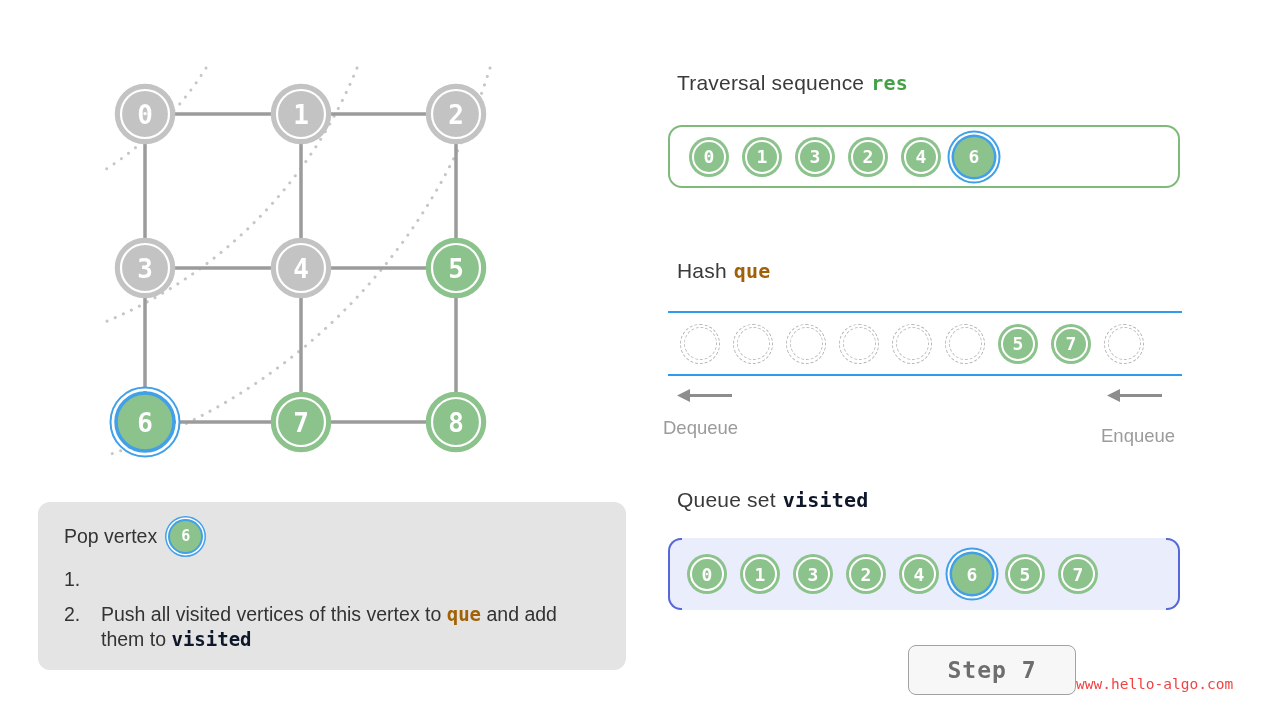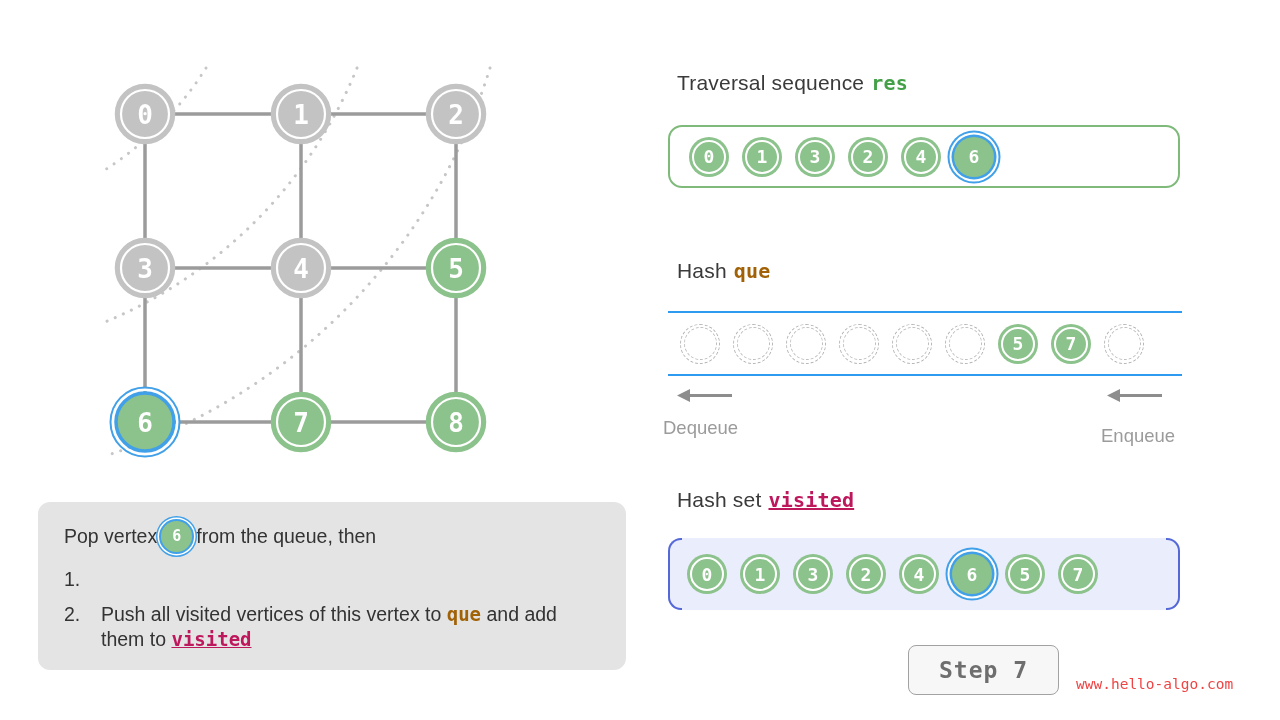--- a/index.html
+++ b/index.html
@@ -7,21 +7,21 @@
                font-family: "Liberation Sans", sans-serif; }
   .stage { position: relative; width: 1280px; height: 720px; background: #fff; }
 
   .abs { position: absolute; }
 
   
   .panel-title { font-size: 21px; color: #3a3a3a; letter-spacing: 0.2px; }
   .code { font-family: "DejaVu Sans Mono", monospace; font-weight: bold; font-size: 20px; margin-left: 7px; }
   .c-res { color: #43a047; }
   .c-que { color: #a16207; }
-  .c-visited { color: #be185d; text-decoration: underline; }
+  .c-visited { color: #0f172a; }
 
   
   .vnode { border-radius: 50%; position: relative; display: flex; align-items: center;
            justify-content: center; color: #fff; font-family: "DejaVu Sans Mono", monospace;
            font-weight: bold; flex: 0 0 auto; }
   .vnode.green { background: #8cc28c; }
   .vnode.ringed::before { content:""; position:absolute; inset:3px; border:2px solid #fff; border-radius:50%; }
   .n40 { width: 40px; height: 40px; font-size: 18px; }
   .n40.hi { box-shadow: 0 0 0 2.5px #41a0e8, 0 0 0 4.5px #fff, 0 0 0 6.5px #41a0e8; }
   .n30 { width: 31px; height: 31px; font-size: 15px; }
@@ -44,27 +44,27 @@
   .hash-box { left: 668px; top: 538px; width: 512px; height: 72px; background: #eaedfb;
               border-radius: 13px; display: flex; align-items: center; padding-left: 19px; gap: 13px; }
   .bracket { position: absolute; top: 0; width: 14px; height: 72px; }
   .bracket.l { left: 668px; border: 2.5px solid #5568d8; border-right: none; border-radius: 13px 0 0 13px; top: 538px; }
   .bracket.r { left: 1166px; border: 2.5px solid #5568d8; border-left: none; border-radius: 0 13px 13px 0; top: 538px; }
 
   
   .expl { left: 38px; top: 502px; width: 588px; height: 168px; background: #e4e4e4;
           border-radius: 12px; padding: 19px 22px 18px 26px; color: #333;
           font-size: 19.5px; line-height: 1.32; }
-  .expl-line1 { display: flex; align-items: center; gap: 4px; margin-bottom: 15px; }
+  .expl-line1 { display: flex; align-items: center; gap: 13px; margin-bottom: 15px; }
   .expl-item { display: flex; margin-top: 9px; }
   .expl-item .num { width: 37px; flex: 0 0 auto; }
   .expl .icode { font-family: "DejaVu Sans Mono", monospace; font-weight: bold; font-size: 19px; }
 
   
-  .step-btn { left: 908px; top: 645px; width: 151px; height: 50px; background: #f7f7f7;
+  .step-btn { left: 908px; top: 645px; width: 168px; height: 50px; background: #f7f7f7;
               border: 1.5px solid #a2a2a2; border-radius: 8px; display: flex; align-items: center;
               justify-content: center; font-family: "DejaVu Sans Mono", monospace; font-weight: bold;
               font-size: 23px; color: #6e6e6e; letter-spacing: 1px; cursor: pointer; }
   .watermark { left: 1076px; top: 676px; font-family: "DejaVu Sans Mono", monospace;
                font-size: 14.5px; color: #ef4444; }
 </style>
 </head>
 <body>
 
 <div class="stage">
@@ -187,21 +187,21 @@
     <path d="M14 1 L1 7.5 L14 14 Z" fill="#8d8d8d"></path>
   </svg>
   <svg class="abs" style="left:1106px; top:388px;" width="58" height="15">
     <line x1="56" y1="7.5" x2="11" y2="7.5" stroke="#8d8d8d" stroke-width="3"></line>
     <path d="M14 1 L1 7.5 L14 14 Z" fill="#8d8d8d"></path>
   </svg>
   <div class="abs q-label" style="left:663px; top:417px;">Dequeue</div>
   <div class="abs q-label" style="left:1101px; top:417px;margin-top:8px;">Enqueue</div>
 
   <div class="abs panel-title" style="left:677px; top:488px;">
-    <span>Hash set</span><span class="code c-visited">visited</span>
+    <span>Queue set</span><span class="code c-visited">visited</span>
   </div>
   <div class="abs hash-box" id="hash-box">
       <div class="vnode green n40 ringed">
         <span>0</span>
       </div>
       <div class="vnode green n40 ringed">
         <span>1</span>
       </div>
       <div class="vnode green n40 ringed">
         <span>3</span>
@@ -224,21 +224,20 @@
     </div>
   <div class="bracket l"></div>
   <div class="bracket r"></div>
 
   <div class="abs expl">
     <div class="expl-line1">
       <span>Pop vertex</span>
       <span class="vnode green hi n30">
         <span>6</span>
       </span>
-      <span>from the queue, then</span>
     </div>
     <div class="expl-item">
       <span class="num">1.</span>
     </div>
     <div class="expl-item">
       <span class="num">2.</span>
       <span class="txt"><span>Push all visited vertices of this vertex to </span><span class="icode c-que">que</span><span> and add them to </span><span class="icode c-visited">visited</span></span>
     </div>
   </div>
 

